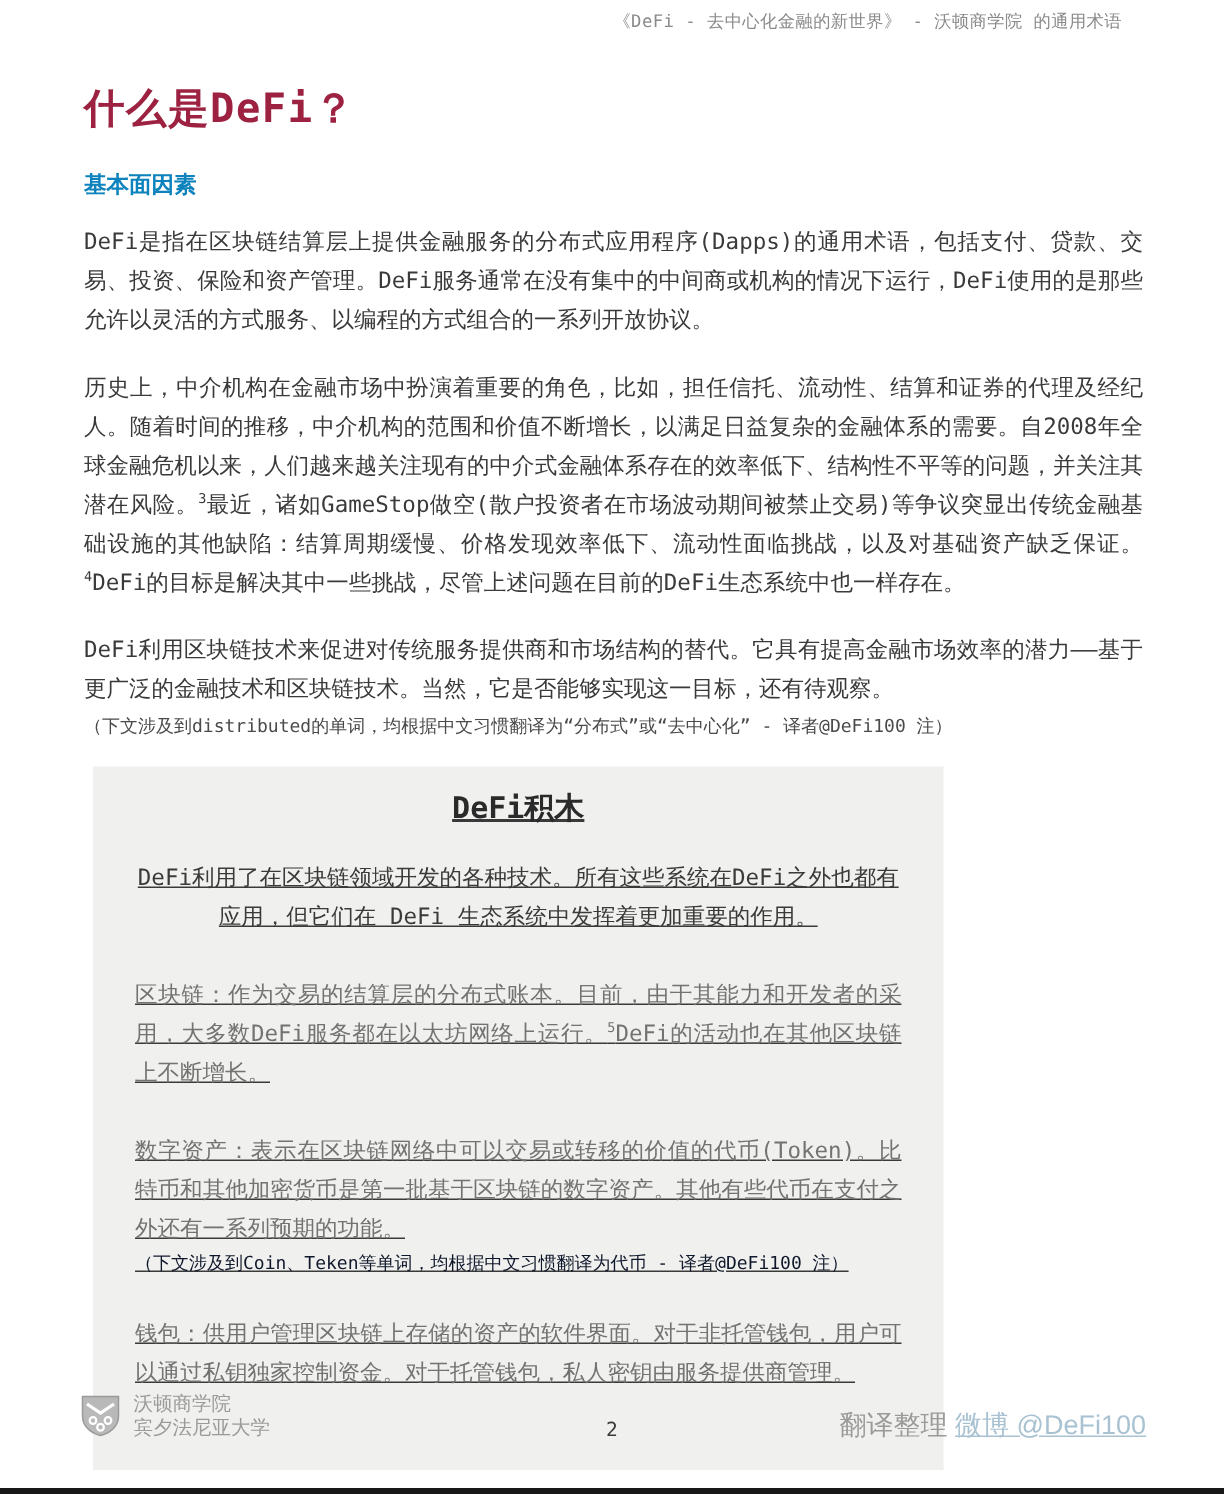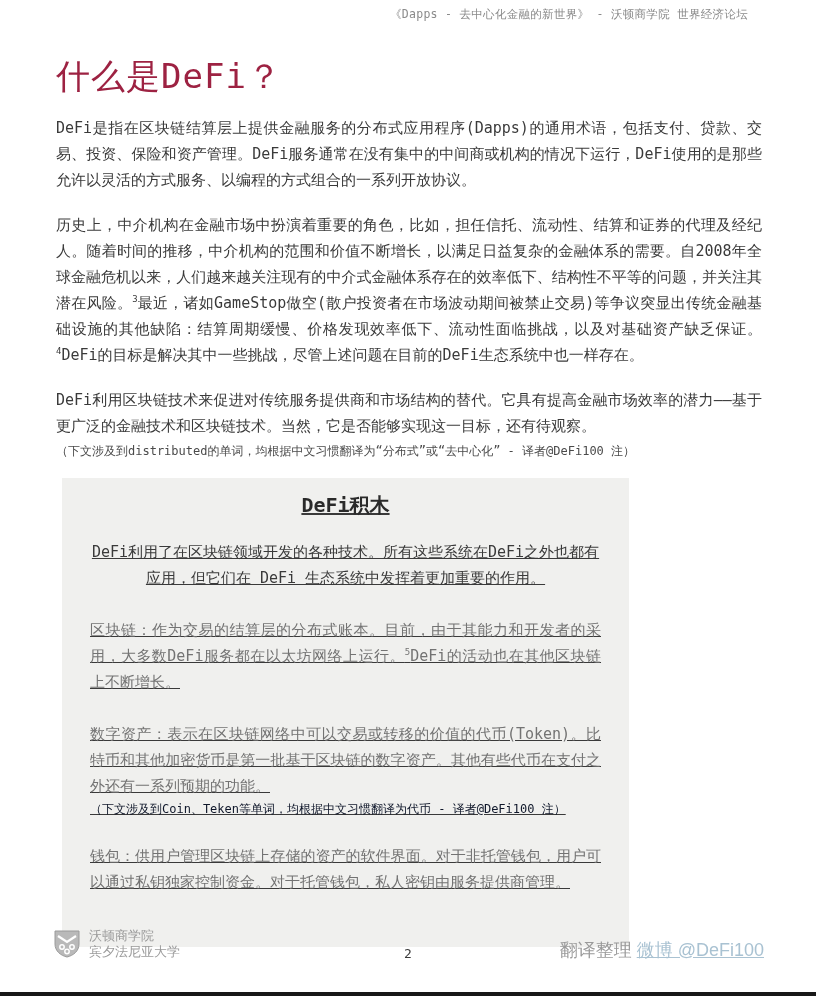--- a/index.html
+++ b/index.html
@@ -21,22 +21,22 @@
     font-size: 11.5px;
     color: #8a8a8a;
     letter-spacing: 0.3px;
   }
   
   .content {
     padding: 0 54px 0 56px;
   }
   .page-title {
     margin-top: 32px;
-    font-size: 34px;
-    font-weight: normal;
+    font-size: 27px;
+    font-weight: bold;
     color: #9d2242;
     letter-spacing: 1px;
   }
   .section-heading {
     margin-top: 24px;
     font-size: 15px;
     font-weight: bold;
     color: #0d83bd;
   }
   .para {
@@ -139,27 +139,28 @@
     height: 4px;
     background: #181818;
   }
 </style>
 </head>
 <body>
 
 <div class="page">
 
   <div class="doc-header">
-    <span>《Dapps - 去中心化金融的新世界》 - 沃顿商学院 世界经济论坛</span>
+    <span>《DeFi - 去中心化金融的新世界》 - 沃顿商学院 的通用术语</span>
   </div>
 
   <div class="content">
 
     <h1 class="page-title">什么是DeFi？</h1>
 
+    <h2 class="section-heading">基本面因素</h2>
 
     <p class="para">DeFi是指在区块链结算层上提供金融服务的分布式应用程序(Dapps)的通用术语，包括支付、贷款、交易、投资、保险和资产管理。DeFi服务通常在没有集中的中间商或机构的情况下运行，DeFi使用的是那些允许以灵活的方式服务、以编程的方式组合的一系列开放协议。</p>
 
     <p class="para">历史上，中介机构在金融市场中扮演着重要的角色，比如，担任信托、流动性、结算和证券的代理及经纪人。随着时间的推移，中介机构的范围和价值不断增长，以满足日益复杂的金融体系的需要。自2008年全球金融危机以来，人们越来越关注现有的中介式金融体系存在的效率低下、结构性不平等的问题，并关注其潜在风险。<sup>3</sup>最近，诸如GameStop做空(散户投资者在市场波动期间被禁止交易)等争议突显出传统金融基础设施的其他缺陷：结算周期缓慢、价格发现效率低下、流动性面临挑战，以及对基础资产缺乏保证。<sup>4</sup>DeFi的目标是解决其中一些挑战，尽管上述问题在目前的DeFi生态系统中也一样存在。</p>
 
     <p class="para">DeFi利用区块链技术来促进对传统服务提供商和市场结构的替代。它具有提高金融市场效率的潜力——基于更广泛的金融技术和区块链技术。当然，它是否能够实现这一目标，还有待观察。</p>
 
     <p class="translator-note">（下文涉及到distributed的单词，均根据中文习惯翻译为“分布式”或“去中心化” - 译者@DeFi100 注）</p>
 
     <div class="gray-box">

